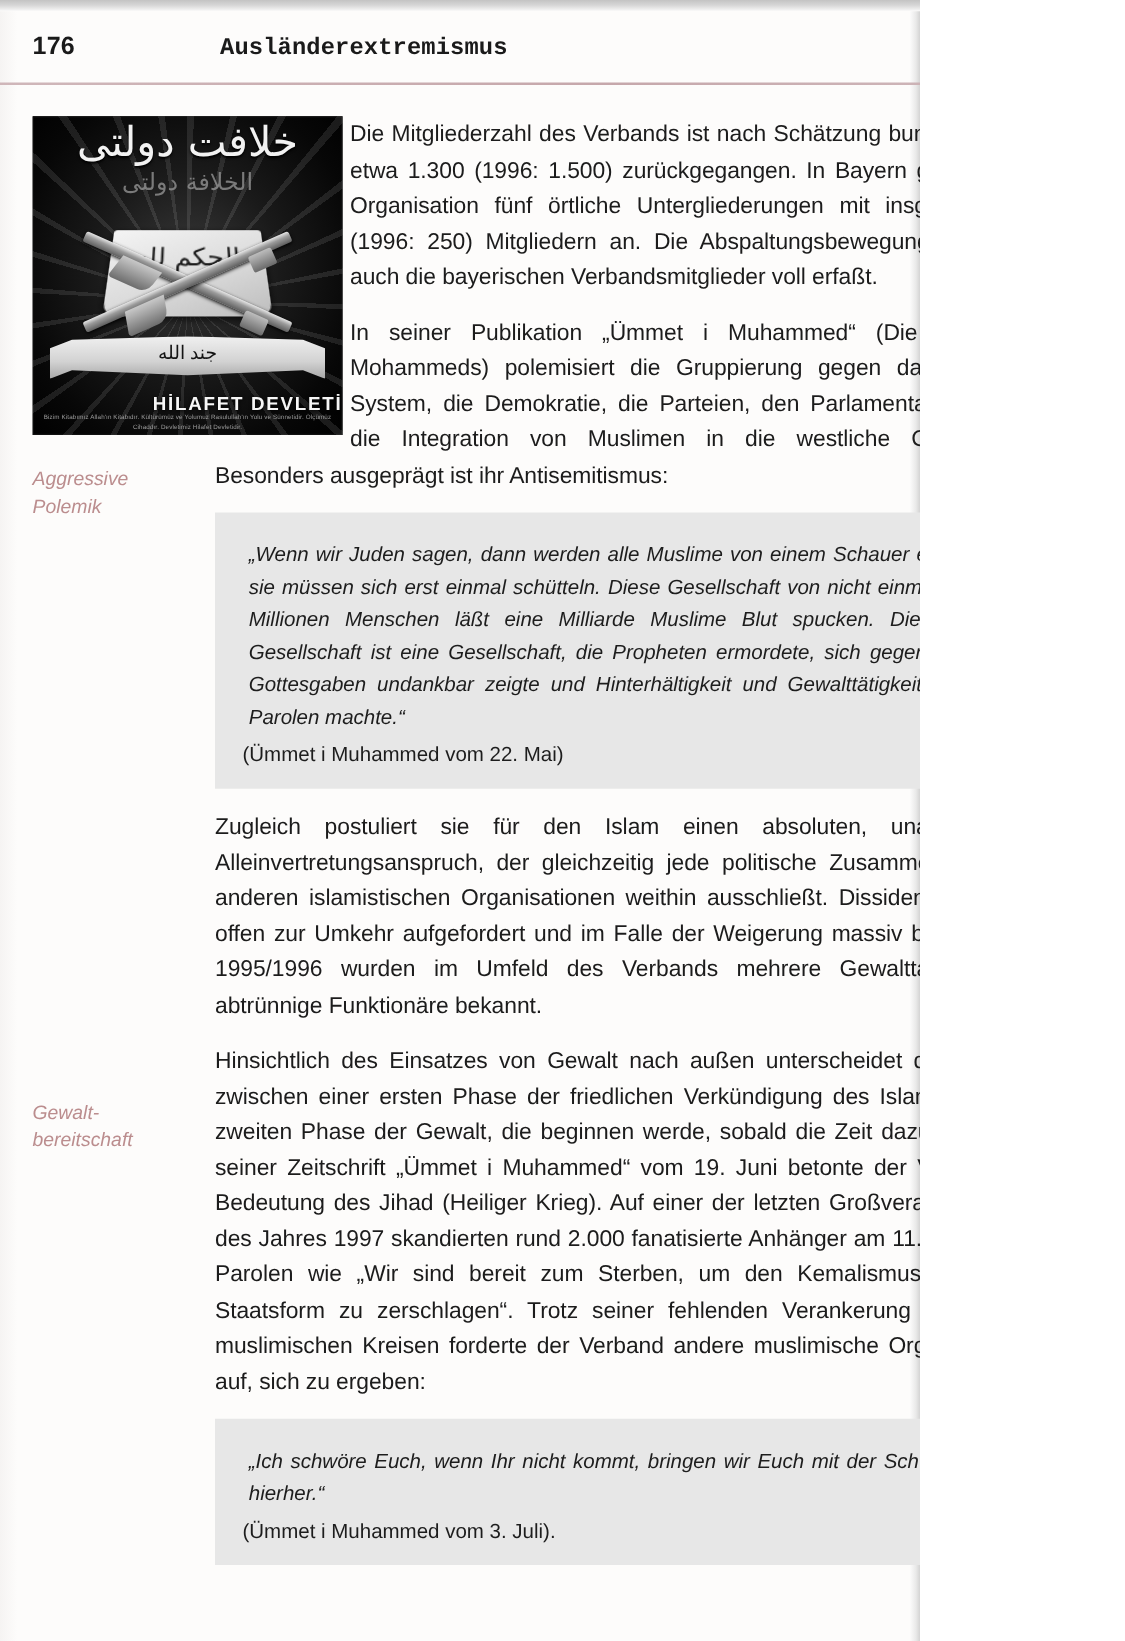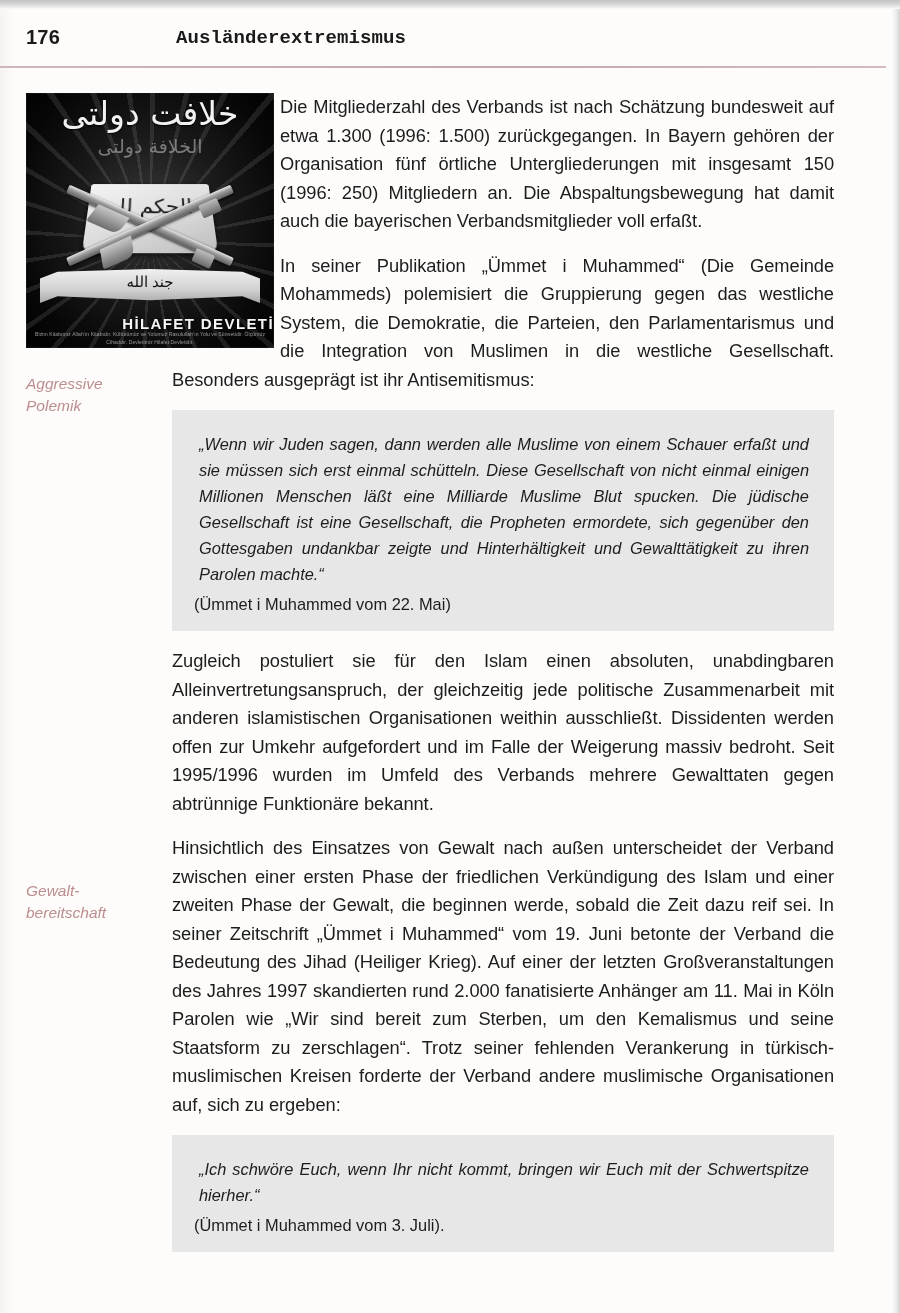--- a/index.html
+++ b/index.html
@@ -3,21 +3,21 @@
 <meta charset="utf-8">
 <title>Ausländerextremismus – Seite 176</title>
 <style>
   html, body {
     margin: 0;
     padding: 0;
     background: #ffffff;
   }
   .page {
     position: relative;
-    width: 900px;
+    width: 736px;
     height: 1313px;
     background: #fdfcfb;
     font-family: "Liberation Sans", "DejaVu Sans", sans-serif;
     color: #1c1c1c;
     overflow: hidden;
     box-sizing: border-box;
   }
 
   
   .scan-top-edge {

